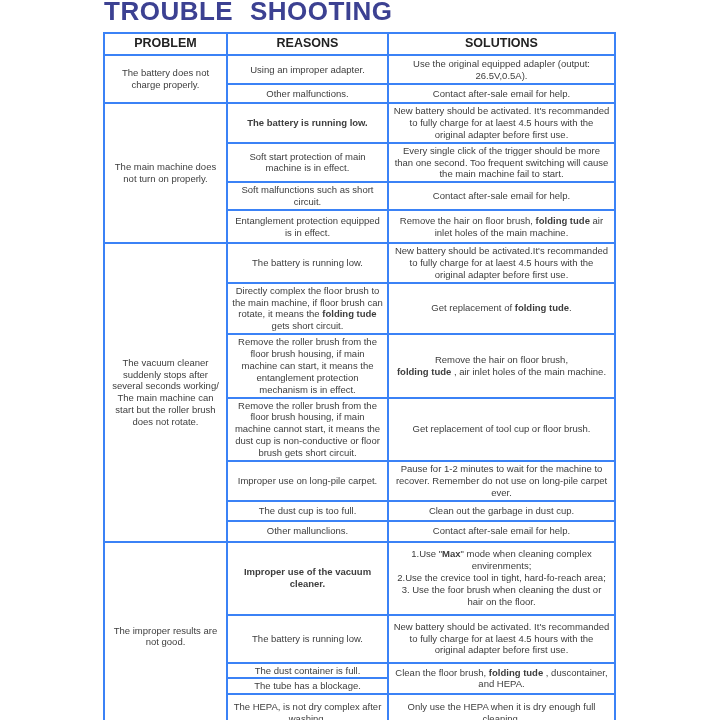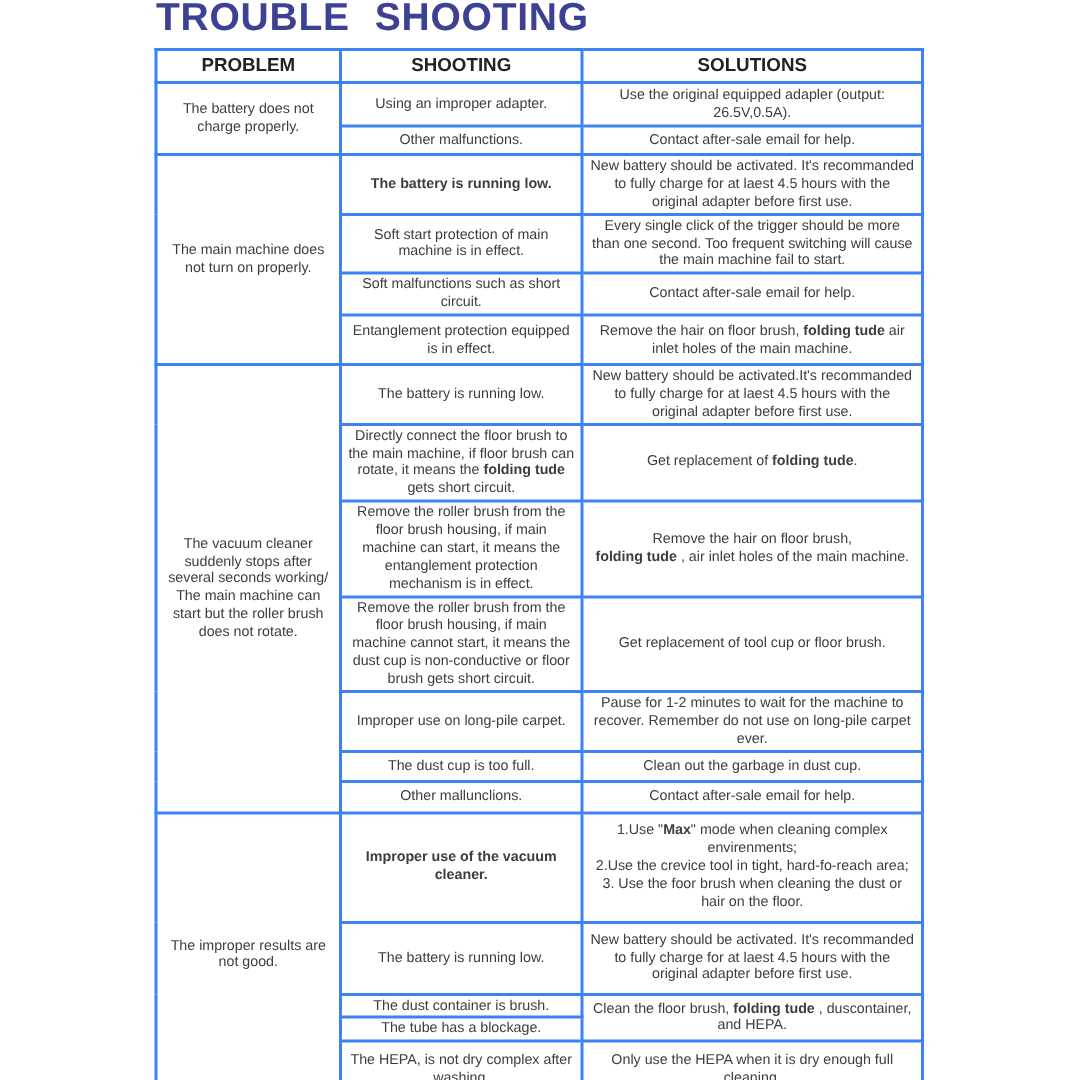--- a/index.html
+++ b/index.html
@@ -38,21 +38,21 @@
   <table class="ts">
     <colgroup>
       <col style="width:123px">
         <col style="width:161px">
         <col style="width:227px">
     </colgroup>
 
     <tbody>
         <tr style="height:22px">
       <th>PROBLEM</th>
-      <th>SHOOTING</th>
+      <th>REASONS</th>
       <th>SOLUTIONS</th>
     </tr>
 
     <tr style="height:29px">
       <td rowspan="2">The battery does not charge properly.</td>
       <td>Using an improper adapter.</td>
       <td>Use the original equipped adapler (output: 26.5V,0.5A).</td>
     </tr>
     <tr style="height:19px">
       <td>Other malfunctions.</td>
@@ -76,21 +76,21 @@
       <td class="small leftal">Entanglement protection equipped is in effect.</td>
       <td><span>Remove the hair on floor brush, </span><span class="b">folding tude</span><span> air inlet holes of the main machine.</span></td>
     </tr>
 
     <tr style="height:35px">
       <td rowspan="7">The vacuum cleaner suddenly stops after several seconds working/ The main machine can start but the roller brush does not rotate.</td>
       <td>The battery is running low.</td>
       <td>New battery should be activated.It's recommanded to fully charge for at laest 4.5 hours with the original adapter before first use.</td>
     </tr>
     <tr style="height:50px">
-      <td><span>Directly connect the floor brush to the main machine, if floor brush can rotate, it means the </span><span class="b">folding tude</span><span> gets short circuit.</span></td>
+      <td><span>Directly complex the floor brush to the main machine, if floor brush can rotate, it means the </span><span class="b">folding tude</span><span> gets short circuit.</span></td>
       <td><span>Get replacement of </span><span class="b">folding tude</span><span>.</span></td>
     </tr>
     <tr style="height:60px">
       <td>Remove the roller brush from the floor brush housing, if main machine can start, it means the entanglement protection mechanism is in effect.</td>
       <td><span>Remove the hair on floor brush, </span><br><span class="b">folding tude</span><span> , air inlet holes of the main machine.</span></td>
     </tr>
     <tr style="height:61px">
       <td>Remove the roller brush from the floor brush housing, if main machine cannot start, it means the dust cup is non-conductive or floor brush gets short circuit.</td>
       <td>Get replacement of tool cup or floor brush.</td>
     </tr>
@@ -114,21 +114,21 @@
         <div class="sol-line"><span>1.Use "</span><span class="b">Max</span><span>" mode when cleaning complex envirenments;</span></div>
         <div class="sol-line">2.Use the crevice tool in tight, hard-fo-reach area;</div>
         <div class="sol-line">3. Use the foor brush when cleaning the dust or hair on the floor.</div>
       </td>
     </tr>
     <tr style="height:48px">
       <td>The battery is running low.</td>
       <td>New battery should be activated. It's recommanded to fully charge for at laest 4.5 hours with the original adapter before first use.</td>
     </tr>
     <tr style="height:14px">
-      <td>The dust container is brush.</td>
+      <td>The dust container is full.</td>
       <td rowspan="2"><span>Clean the floor brush, </span><span class="b">folding tude</span><span> , duscontainer, and HEPA.</span></td>
     </tr>
     <tr style="height:15px">
       <td>The tube has a blockage.</td>
     </tr>
     <tr style="height:37px">
       <td>The HEPA, is not dry complex after washing.</td>
       <td>Only use the HEPA when it is dry enough full cleaning.</td>
     </tr>
   </tbody>

